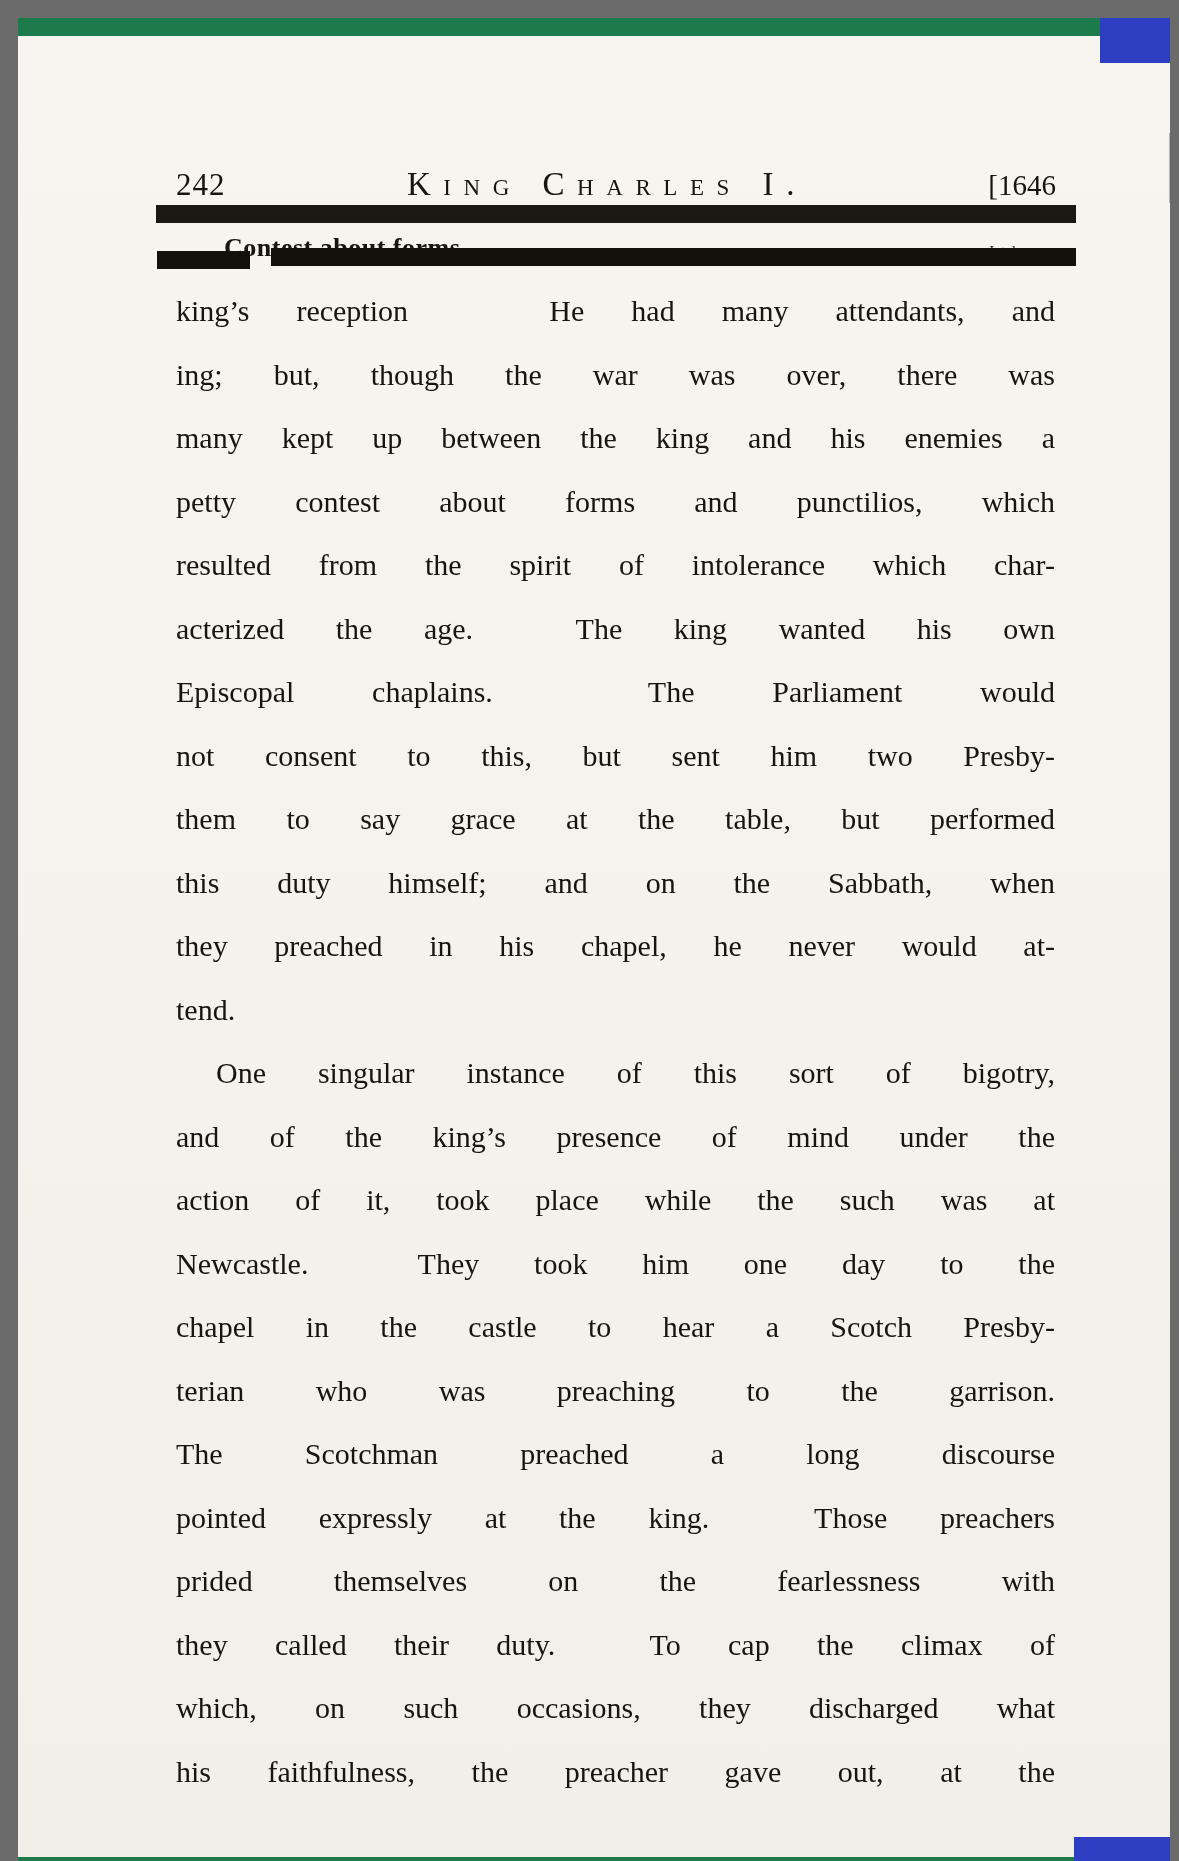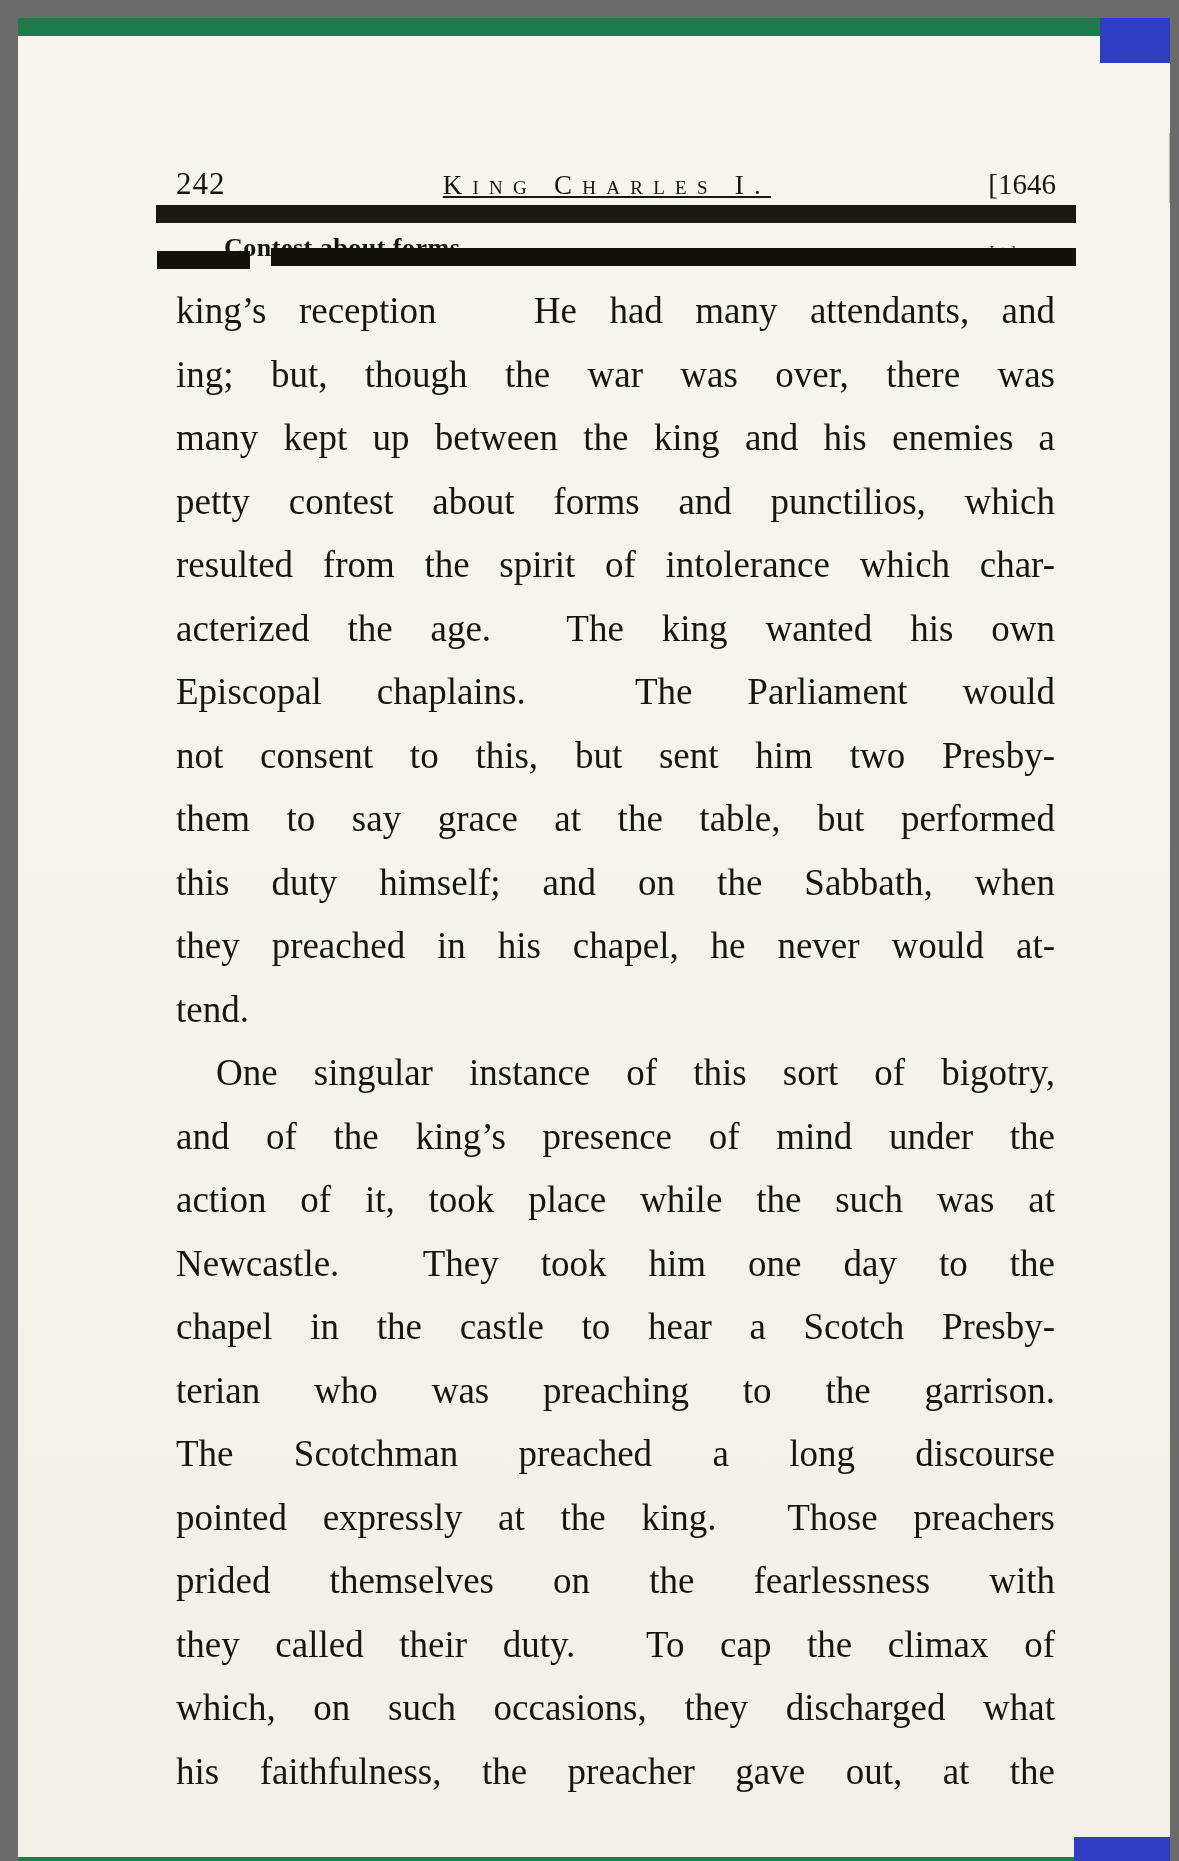--- a/index.html
+++ b/index.html
@@ -22,39 +22,39 @@
   .edge-bottom    { position: absolute; left: 0; bottom: 0; width: 100%; height: 22px; background: #1d7a4a; }
   .edge-bottom-blue { position: absolute; right: 0; bottom: 16px; width: 123px; height: 26px; background: #2e3ec2; }
   .edge-right-shadow { position: absolute; right: 10px; top: 115px; width: 3px; height: 70px; background: #b9b4a8; }
 
   
   .header {
     position: absolute; left: 140px; top: 130px; width: 916px;
     display: flex; justify-content: space-between; align-items: baseline;
   }
   .pagenum { font-size: 31px; letter-spacing: 1px; }
-  .title   { font-variant: small-caps; letter-spacing: 0.38em; font-size: 27px; text-decoration: underline; }
+  .title   { font-variant: small-caps; letter-spacing: 0.38em; font-size: 33px; }
   .date    { font-size: 29px; }
 
   .rule1 { position: absolute; left: 138px; top: 187px; width: 920px; height: 3px; background: #1b1711; }
 
   .runheads {
     position: absolute; left: 140px; top: 197px; width: 916px;
     display: flex; justify-content: space-between; align-items: baseline;
   }
   .rh-left  { font-size: 26px; font-weight: bold; letter-spacing: 0.5px; margin-left: 48px; }
   .rh-right { font-size: 14px; }
 
   .rule2-short { position: absolute; left: 139px; top: 233px; width: 93px; height: 6px; background: #14110c; }
   .rule2-long  { position: absolute; left: 253px; top: 230px; width: 805px; height: 4px; background: #14110c; }
 
   
   .body-text {
     position: absolute; left: 140px; top: 252px; width: 915px;
-    font-size: 37px;
+    font-size: 30px;
   }
   .line {
     line-height: 45.5px;
     text-align: justify;
     text-align-last: justify;
   }
   .line.lastline { text-align-last: left; }
   .line.indent   { text-indent: 40px; }
 </style>
 </head>

